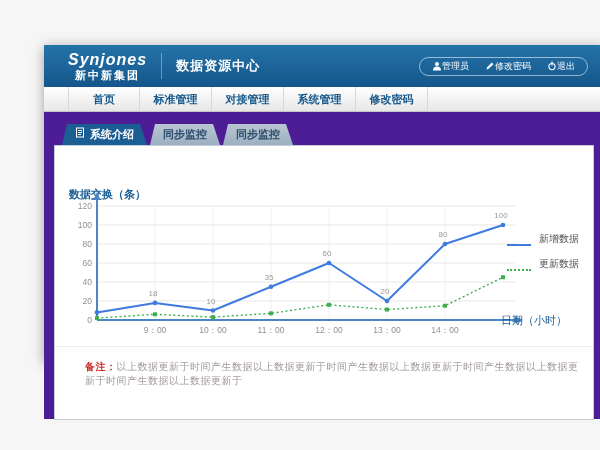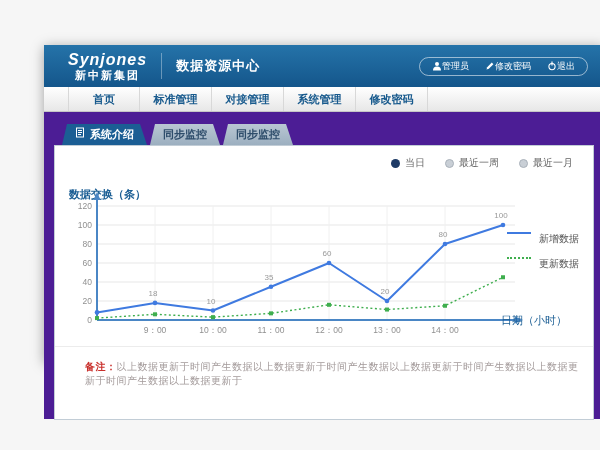--- a/index.html
+++ b/index.html
@@ -47,21 +47,21 @@
   .dot { width:9px; height:9px; border-radius:50%; }
   .dot.on  { background:#1e3b66; }
   .dot.off { background:#c9cfd6; border:1px solid #a9b1ba; }
 
   .ylabel { position:absolute; left:14px; top:41px; font-size:11px; font-weight:bold; color:#1b5e94; }
   .chart-wrap { position:absolute; left:10px; top:44px; width:470px; height:155px; }
   .xlabel { position:absolute; left:446px; top:167px; font-size:11px; font-weight:normal; color:#1b5e94; }
 
   
   .legend { position:absolute; right:14px; top:86px; }
-  .legend-row { display:flex; align-items:flex-start; gap:8px; margin-bottom:11px; }
+  .legend-row { display:flex; align-items:flex-end; gap:8px; margin-bottom:11px; }
   .swatch { width:24px; height:0; }
   .swatch.solid  { border-top:2px solid #3f7ae0; }
   .swatch.dotted { border-top:2px dotted #3fae4e; }
   .legend-label { font-size:10px; color:#555; }
 
   
   .note { position:absolute; left:0; right:0; top:200px; border-top:1px solid #ececec;
           padding:13px 12px 0 30px; font-size:10px; color:#a39a9a; letter-spacing:.5px; }
   .note .red { color:#c9302c; font-weight:bold; }
 </style>
@@ -130,34 +130,20 @@
       <div class="tab inactive">
         <span>同步监控</span>
       </div>
       <div class="tab inactive">
         <span>同步监控</span>
       </div>
     </div>
 
     <div class="card">
 
-      <div class="radios">
-        <div class="radio">
-          <span class="dot on"></span>
-          <span>当日</span>
-        </div>
-        <div class="radio">
-          <span class="dot off"></span>
-          <span>最近一周</span>
-        </div>
-        <div class="radio">
-          <span class="dot off"></span>
-          <span>最近一月</span>
-        </div>
-      </div>
 
       <div class="ylabel">数据交换（条）</div>
 
       <div class="chart-wrap">
         <svg id="chart-svg" width="470" height="155" viewBox="0 0 470 155">
             <line x1="32" y1="111" x2="450" y2="111" stroke="#e7e7e7" stroke-width="1"></line>
             <line x1="32" y1="92" x2="450" y2="92" stroke="#e7e7e7" stroke-width="1"></line>
             <line x1="32" y1="73" x2="450" y2="73" stroke="#e7e7e7" stroke-width="1"></line>
             <line x1="32" y1="54" x2="450" y2="54" stroke="#e7e7e7" stroke-width="1"></line>
             <line x1="32" y1="35" x2="450" y2="35" stroke="#e7e7e7" stroke-width="1"></line>

